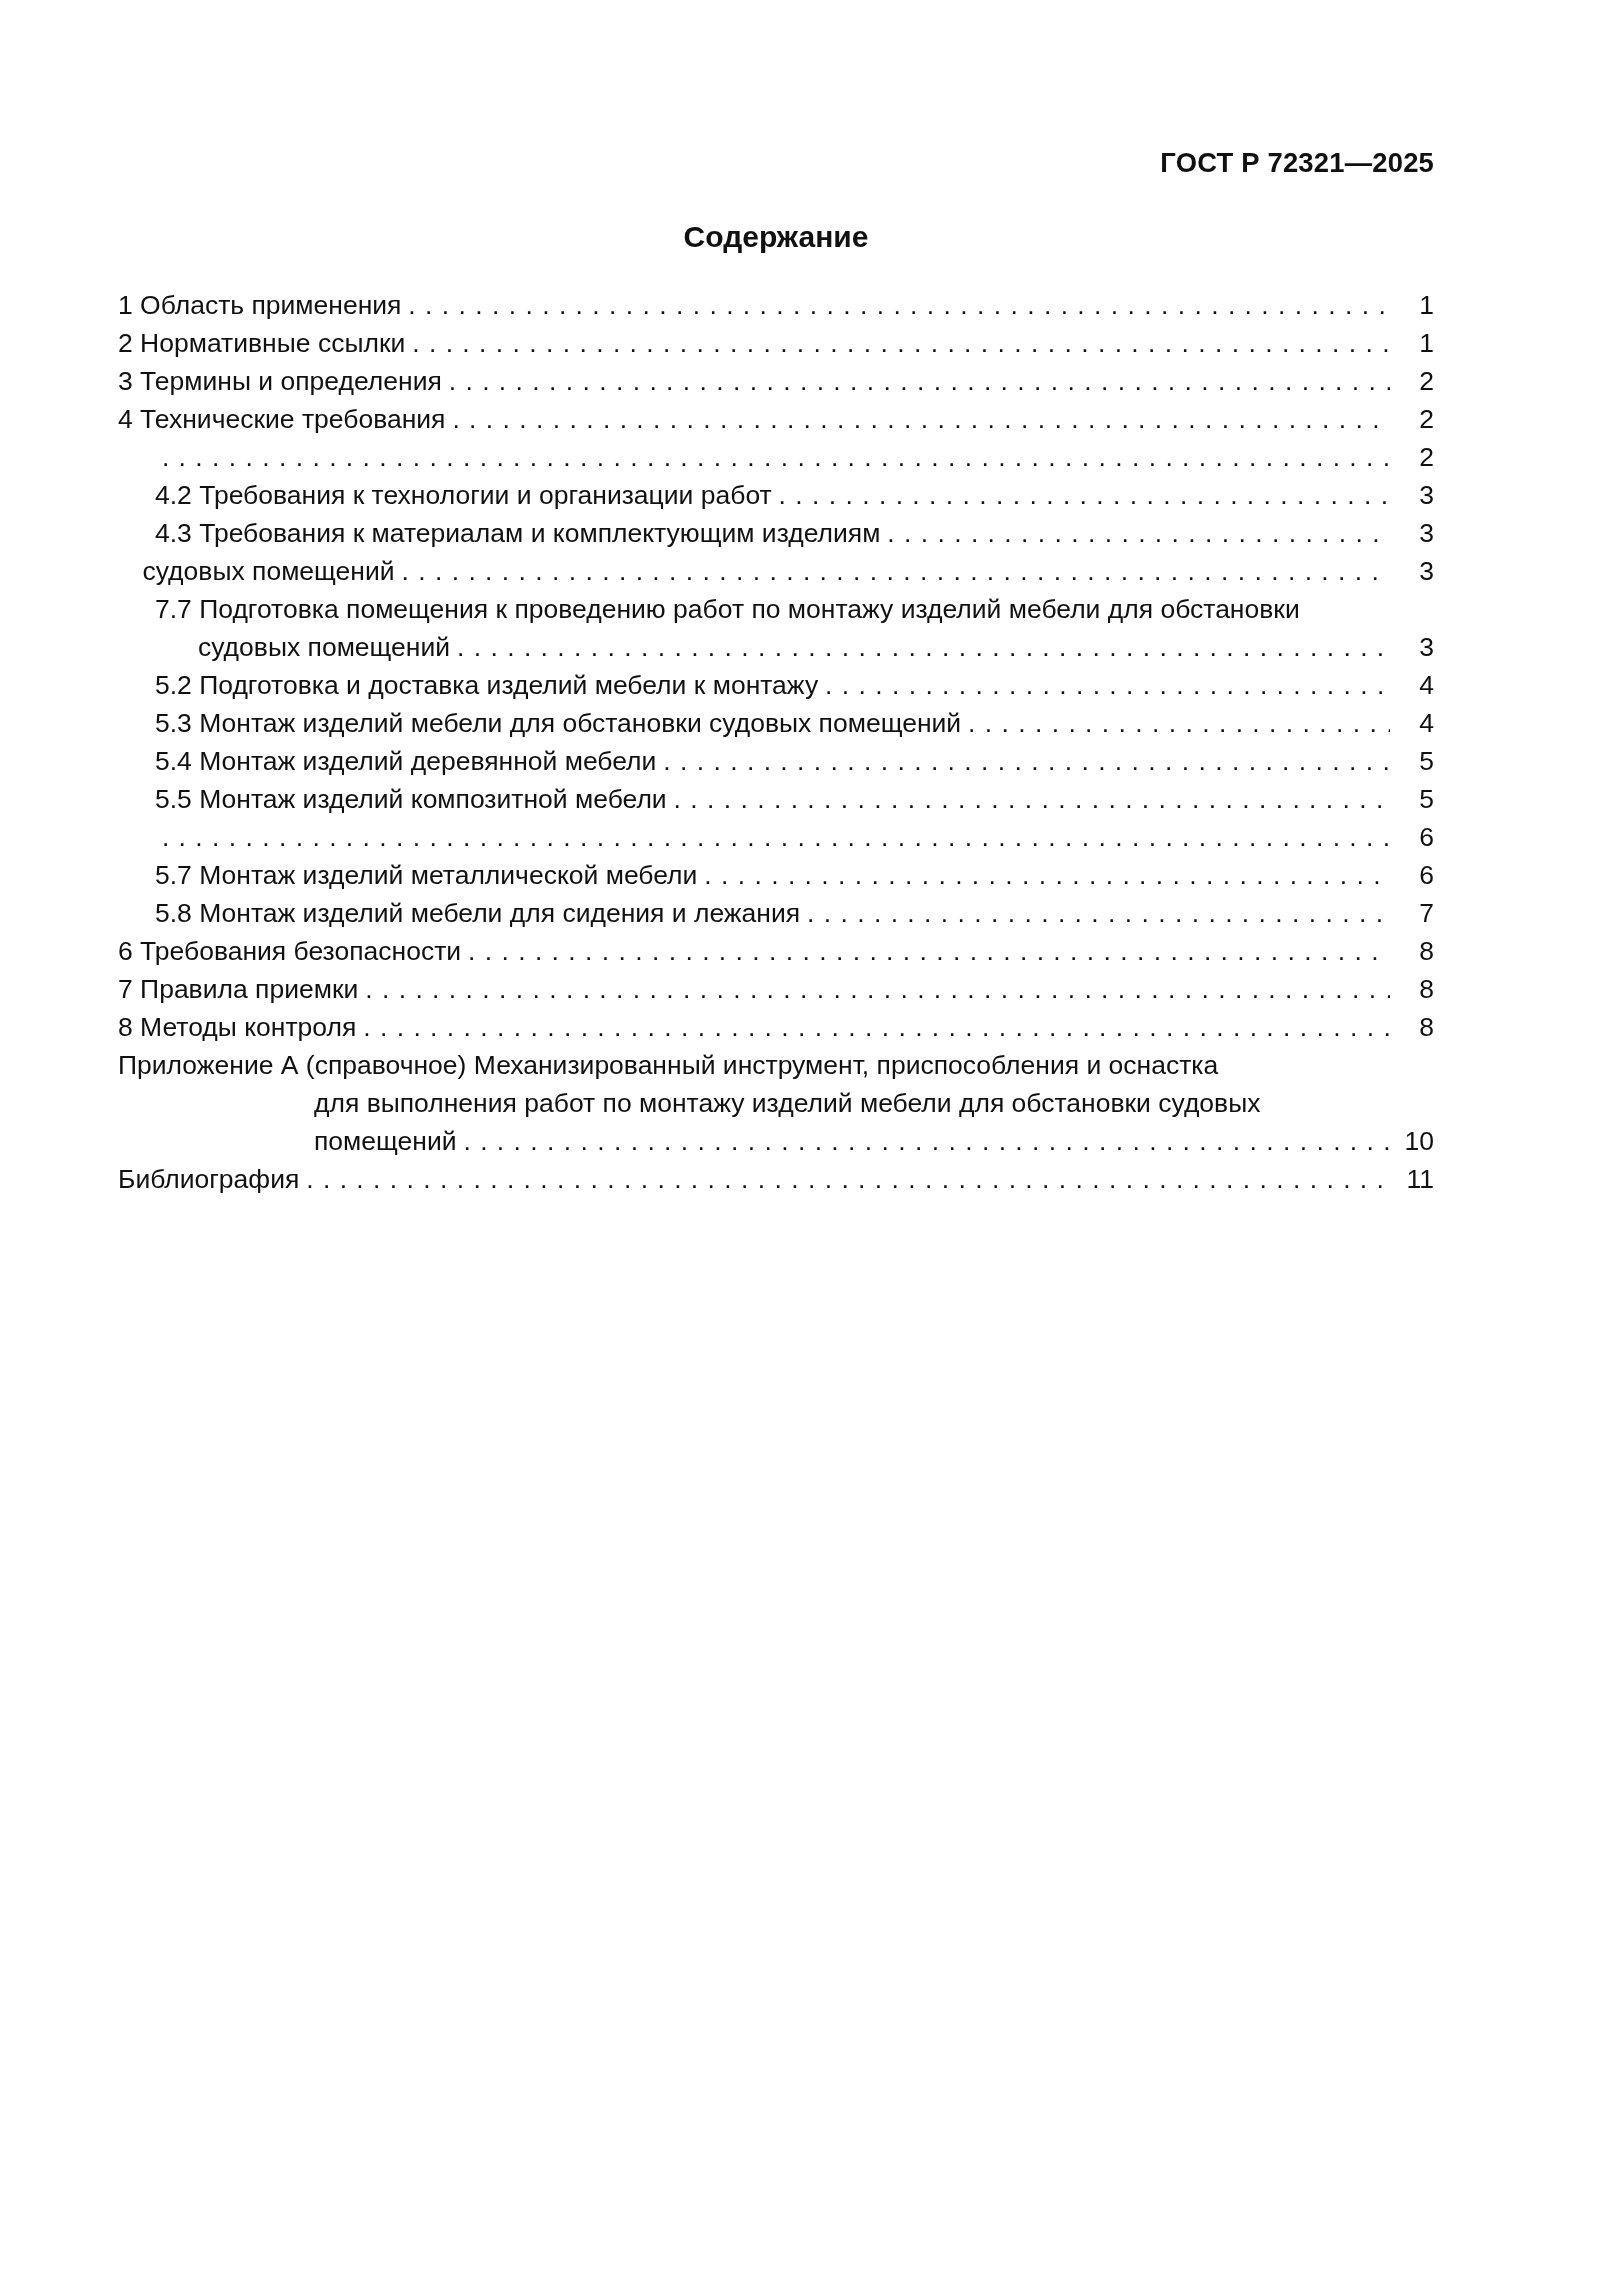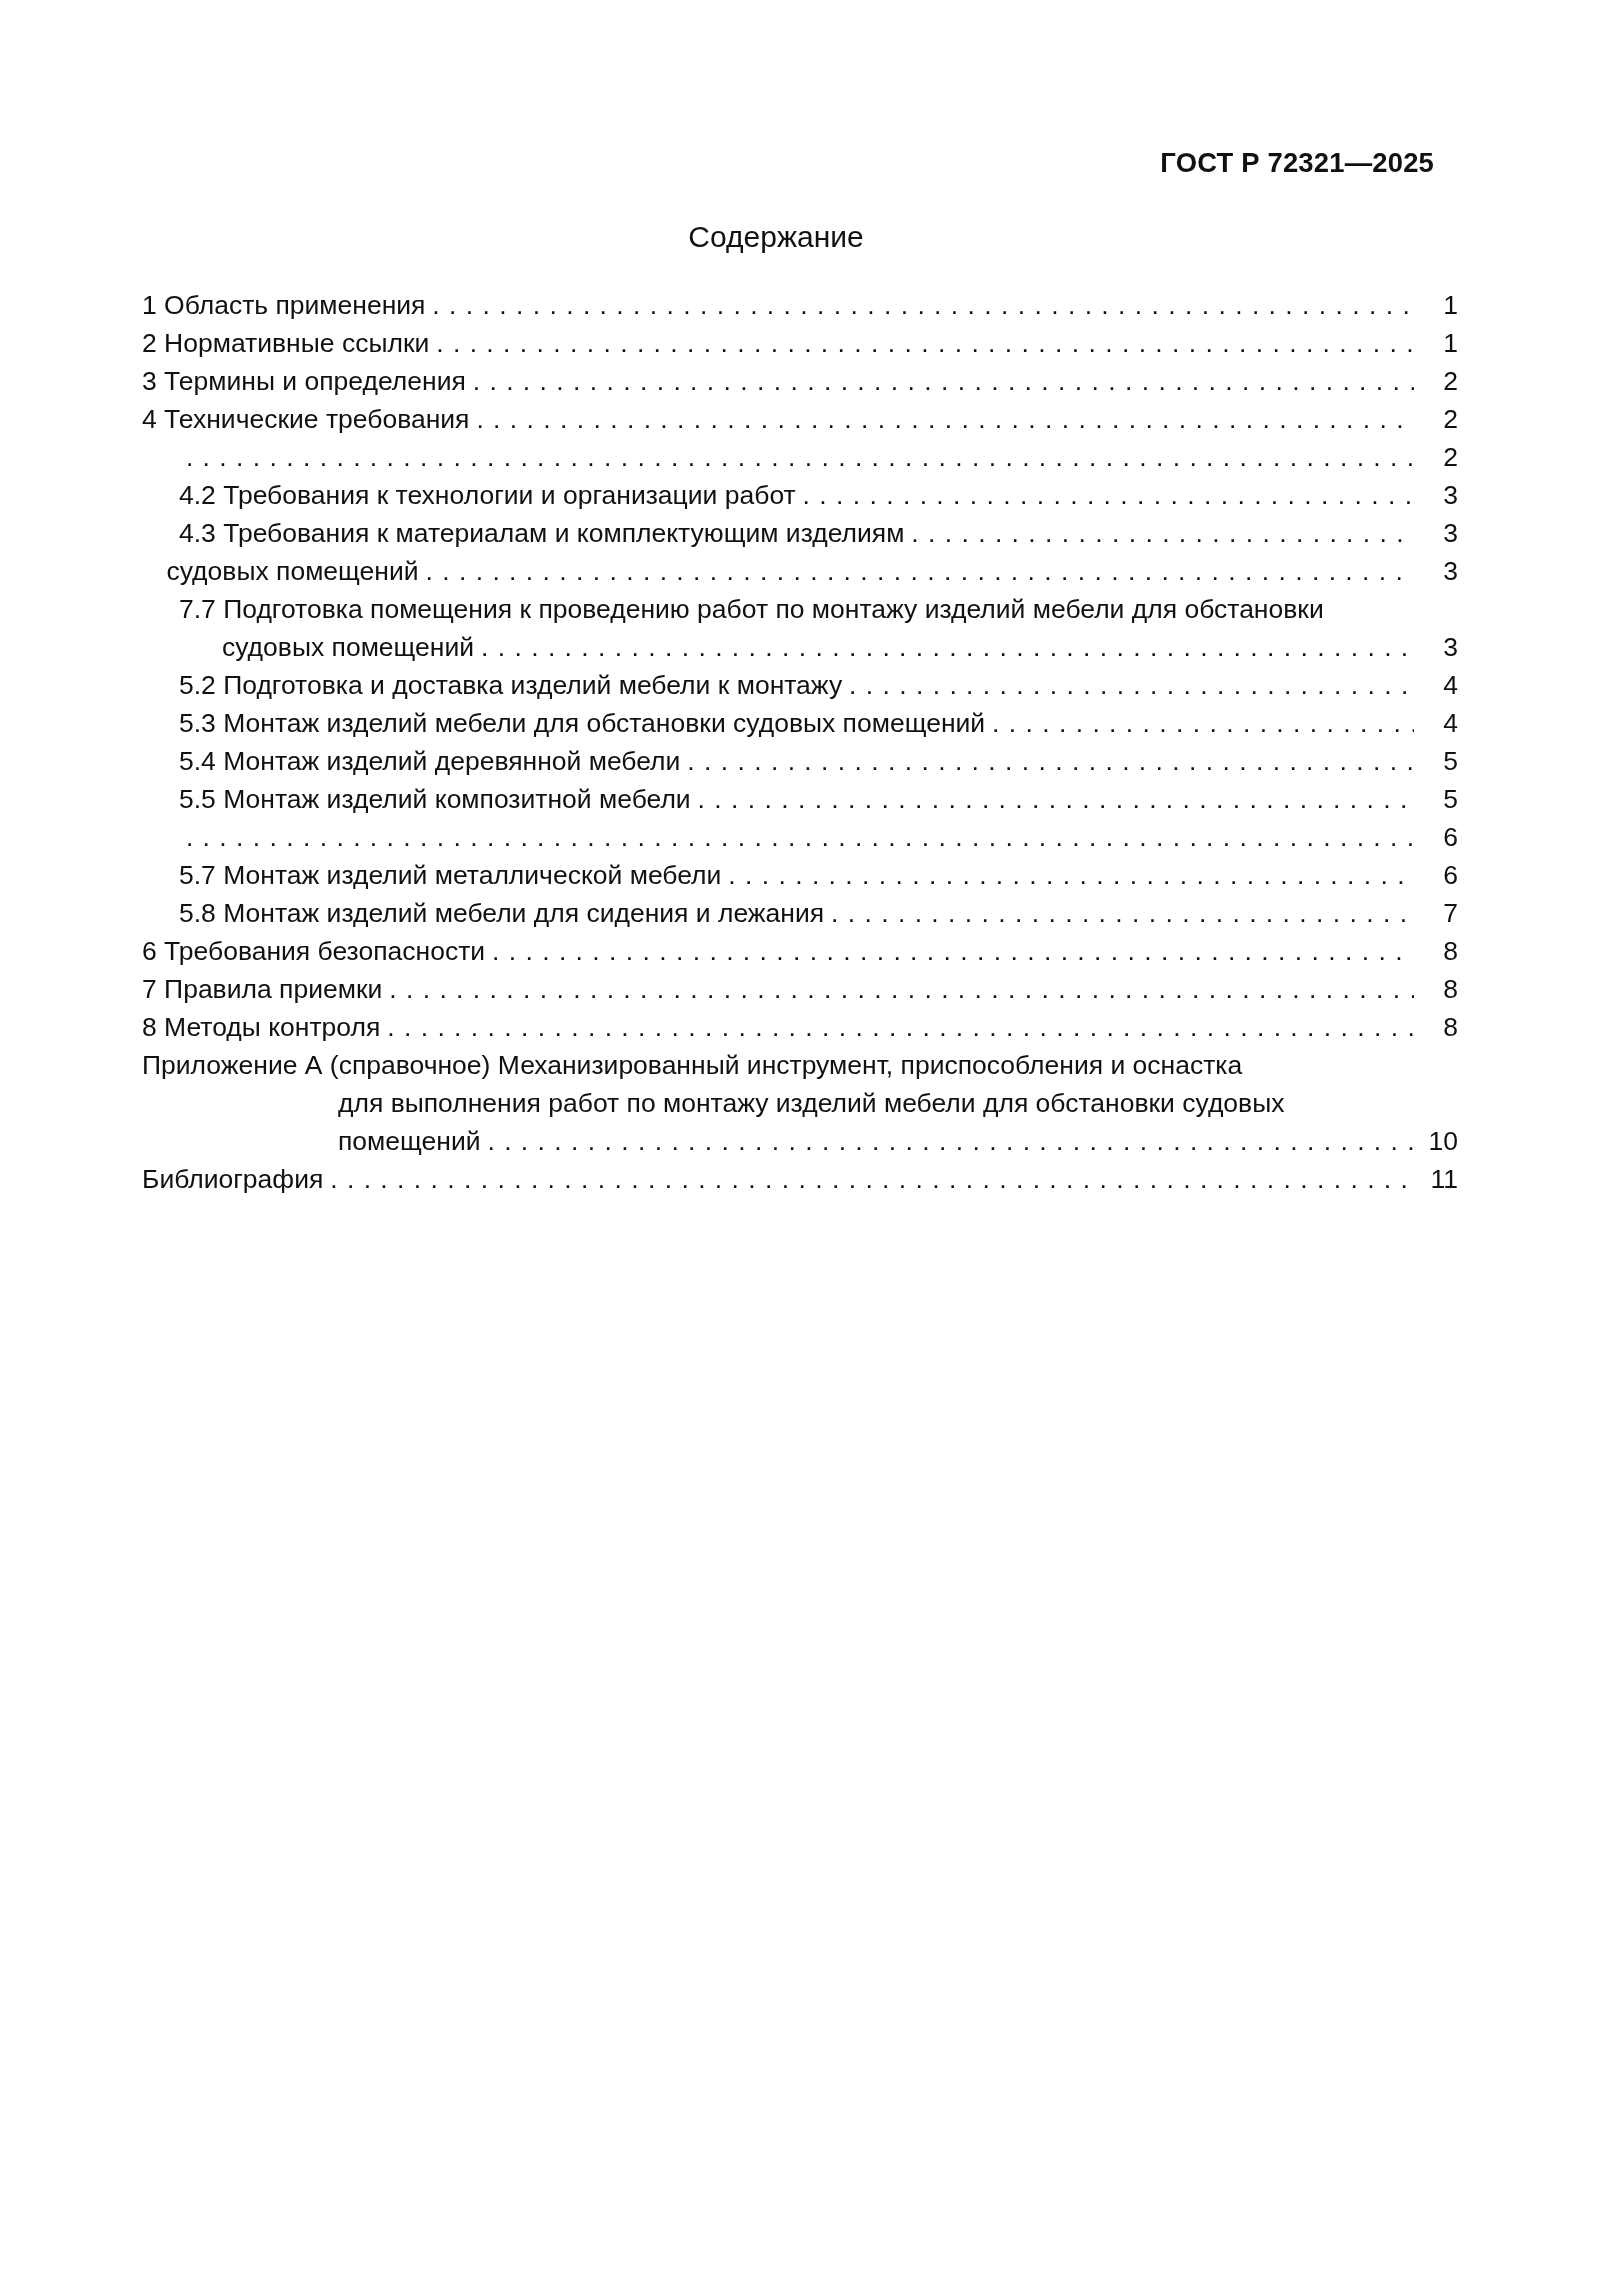--- a/index.html
+++ b/index.html
@@ -22,32 +22,32 @@
     font-weight: bold;
     font-size: 27.4px;
     letter-spacing: 0.2px;
   }
   .doc-title {
     position: absolute;
     top: 220px;
     left: 118px;
     right: 187px;
     text-align: center;
-    font-weight: normal;
+    font-weight: bold;
     font-size: 30px;
   }
   .toc {
     position: absolute;
     top: 286px;
     left: 118px;
     right: 187px;
     font-size: 26.5px;
     line-height: 38px;
   }
-  .toc-entry { width: 100%; margin-left: 24px; }
+  .toc-entry { width: 100%; }
   .toc-entry.level-1 { padding-left: 37px; }
   .toc-line {
     display: flex;
     align-items: baseline;
     width: 100%;
   }
   .toc-text { white-space: nowrap; }
   .toc-dots {
     flex: 1 1 auto;
     overflow: hidden;

